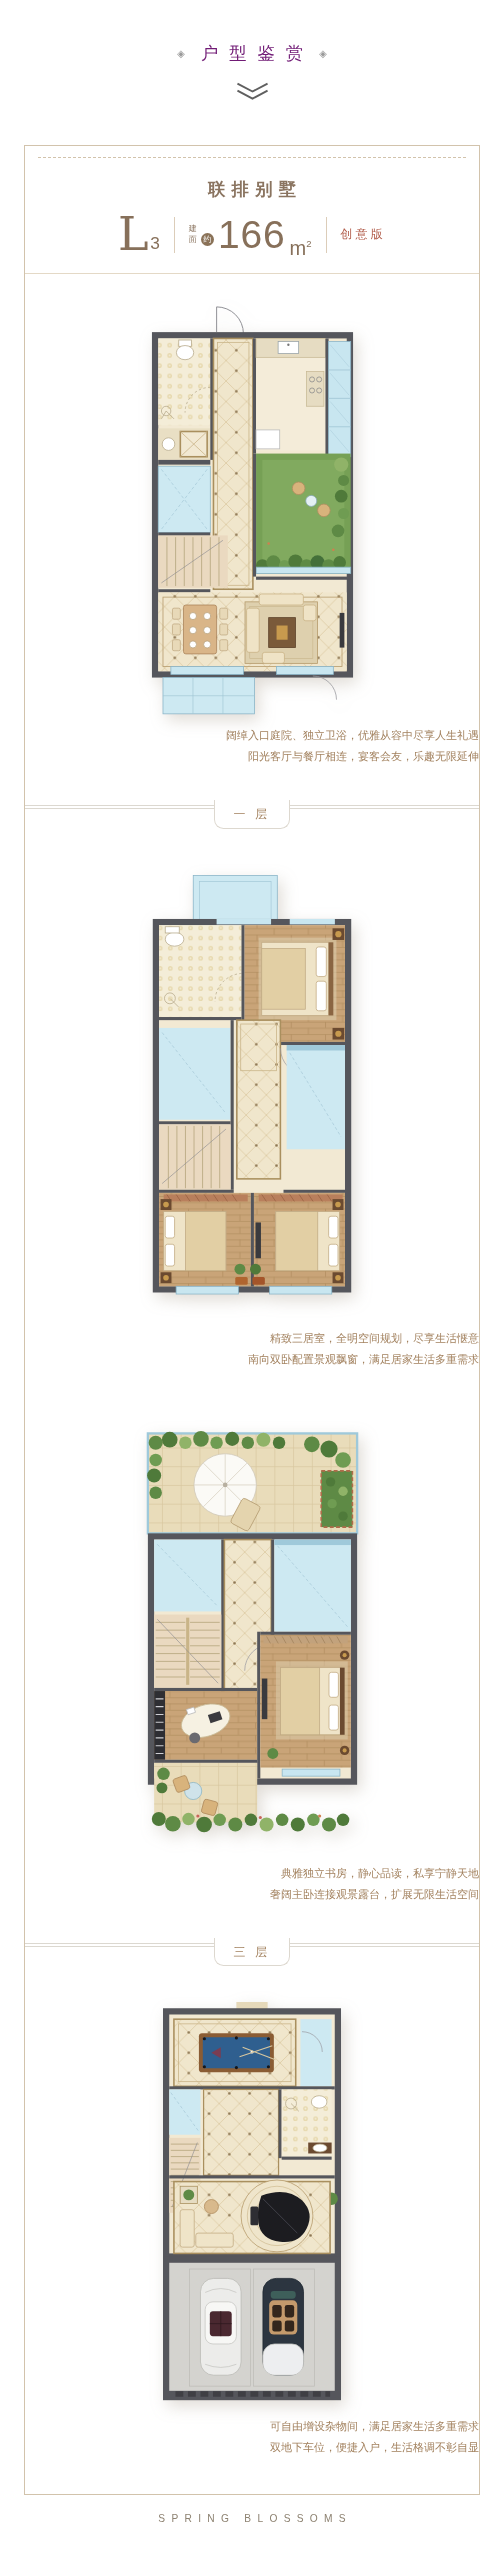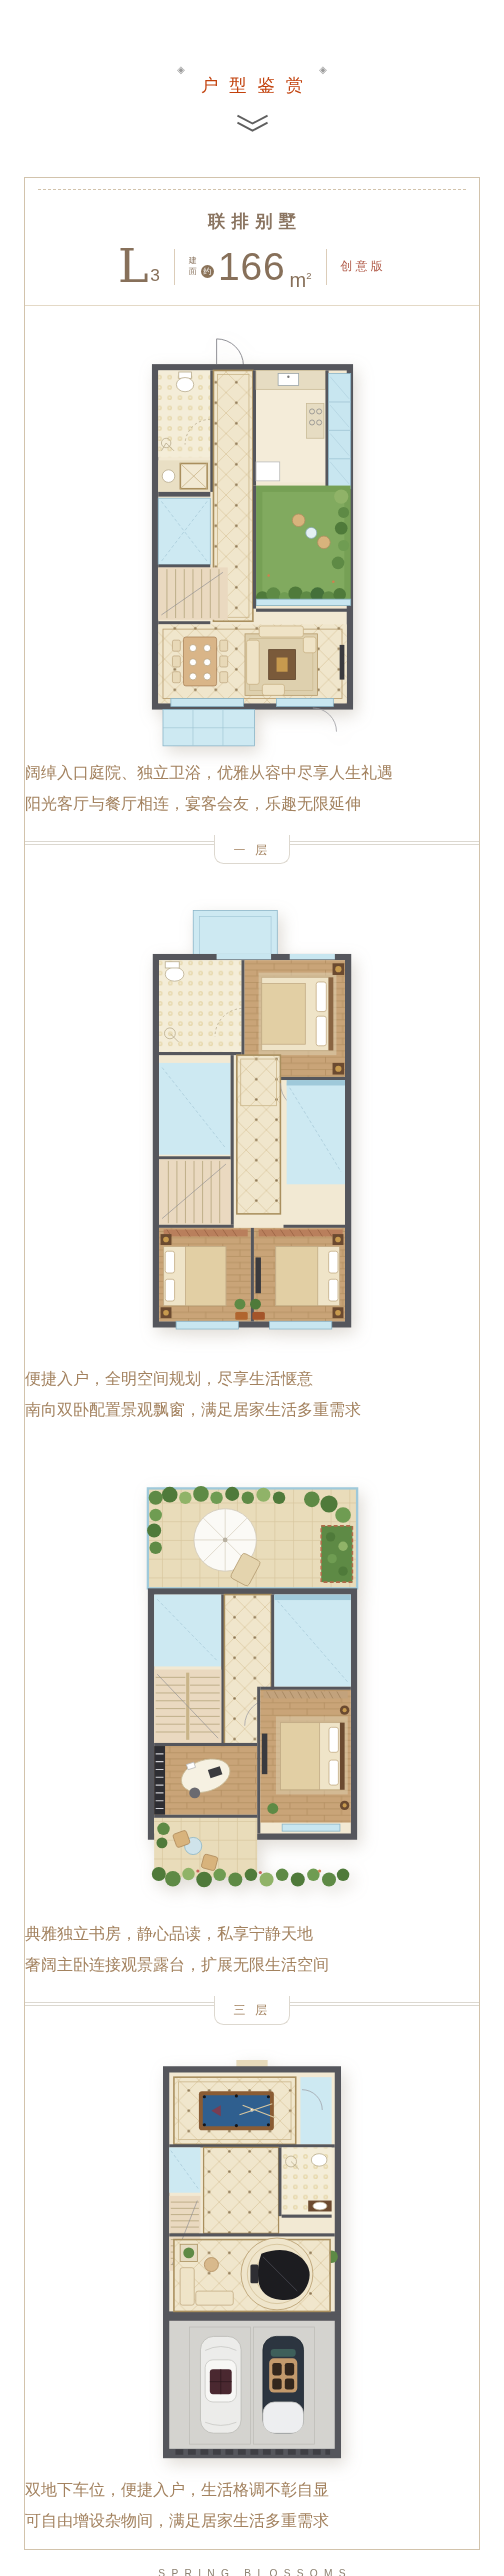--- a/index.html
+++ b/index.html
@@ -1,23 +1,23 @@
 <!DOCTYPE html>
 <html style="font-size:12.6px"><head>
 <meta charset="utf-8">
 <style>
   html,body{margin:0;padding:0;}
   body{width:504px;min-height:2576px;margin:0 auto;background:#ffffff;
        font-family:"Liberation Sans","DejaVu Sans",sans-serif;box-sizing:border-box;}
   .page-header{padding-top:41px;text-align:center;}
   .header-row{display:flex;align-items:center;justify-content:center;gap:16px;}
   .ornament{font-size:10.2px;color:#9a9a9a;}
-  .header-title{font-size:17.3px;color:#c2410c;letter-spacing:11px;margin-right:-11px;margin-top:32px;}
+  .header-title{font-size:17.3px;color:#701a75;letter-spacing:11px;margin-right:-11px;}
   .chevron-wrap{margin-top:17.3px;}
-  .frame{margin:41px 24px 0;border:0.8px solid #d2c3ac;padding-bottom:13px;}
+  .frame{margin:41px 24px 0;border:0.8px solid #d2c3ac;padding-bottom:36px;}
   .dash-line{border-top:0.8px dashed #d2c3ac;margin:11px 12.6px 0;}
   .section-title{margin-top:19px;text-align:center;font-size:17.3px;color:#8a7460;letter-spacing:6.3px;margin-right:-6.3px;}
   .unit-row{margin-top:11px;display:flex;align-items:center;justify-content:center;gap:14px;color:#87705a;}
   .model{display:flex;align-items:flex-end;}
   .model-letter{font-family:"DejaVu Serif","Liberation Serif",serif;font-size:46px;line-height:.85;}
   .model-number{font-size:17.3px;margin-left:1.6px;}
   .vdiv{width:0.8px;height:36px;background:#dccdb9;}
   .area{display:flex;align-items:center;gap:4px;}
   .area-label{display:flex;flex-direction:column;font-size:8px;line-height:1.3;letter-spacing:0;}
   .approx{width:13.4px;height:13.4px;border-radius:50%;background:#8a7258;color:#fff;font-size:8px;
@@ -26,23 +26,23 @@
   .area-unit{font-size:20px;position:relative;top:14px;}
   .area-unit sup{font-size:9.5px;}
   .edition{font-size:12px;color:#b25d4b;letter-spacing:3.2px;}
   .unit-sep{border-top:0.8px solid #e4d9c6;margin-top:16px;}
   .plan{display:flex;justify-content:center;}
   .plan svg{filter:drop-shadow(4px 6.3px 8px rgba(130,115,90,.25));}
   .plan-1{margin-top:25px;}
   .plan-2{margin-top:44px;}
   .plan-3{margin-top:39px;}
   .plan-4{margin-top:36px;}
-  .desc{margin-top:8px;text-align:left;font-size:16px;line-height:1.95;color:#a3825f;}
+  .desc{margin-top:8px;text-align:right;font-size:11px;line-height:1.95;color:#a3825f;}
   .desc p{margin:0;}
-  .floor-divider{margin-top:16px;display:flex;align-items:flex-start;height:28px;}
+  .floor-divider{margin-top:32px;display:flex;align-items:flex-start;height:28px;}
   .divider-lines{flex:1;height:6.3px;margin-top:5.5px;
      background:repeating-linear-gradient(to bottom,#dcd8d0 0,#dcd8d0 0.8px,transparent 0.8px,transparent 2.8px);}
   .divider-label{padding:6.3px 19px 4.7px;border:0.8px solid #ddd8cf;border-top:0;border-radius:0 0 9.5px 9.5px;
      font-size:12px;color:#a3825f;letter-spacing:3.2px;white-space:nowrap;}
   .page-footer{margin-top:17.3px;padding-bottom:24px;text-align:center;font-size:10.2px;color:#8d8271;
      letter-spacing:6.3px;margin-right:-6.3px;}
 </style>
 </head>
 <body>
 
@@ -328,21 +328,21 @@
       </g>
       <circle cx="122" cy="510" r="7" fill="#5e8a45"></circle>
       <circle cx="142" cy="510" r="7" fill="#4f7a3a"></circle>
       <rect x="116" y="520" width="16" height="10" rx="2" fill="#b0652f"></rect>
       <rect x="138" y="520" width="16" height="10" rx="2" fill="#a4552a"></rect>
       <rect x="40" y="532" width="80" height="10" fill="#c8e6f0" stroke="#8ab5c8"></rect>
       <rect x="160" y="532" width="80" height="10" fill="#c8e6f0" stroke="#8ab5c8"></rect>
     </svg>
   </div>
   <div class="desc">
-    <p>便捷入户，全明空间规划，尽享生活惬意</p>
+    <p>精致三居室，全明空间规划，尽享生活惬意</p>
     <p>南向双卧配置景观飘窗，满足居家生活多重需求</p>
   </div>
 
   <div class="plan plan-3">
     <svg width="221" height="445" viewBox="0 0 280 570">
       <g>
         <rect x="6" y="30" width="268" height="128" fill="url(#patPave)" stroke="#9fc9da" stroke-width="3"></rect>
         <circle cx="16" cy="42" r="9" fill="#5e8a45"></circle>
           <circle cx="34" cy="38" r="10" fill="#4f7a3a"></circle>
         <circle cx="54" cy="42" r="8" fill="#90b368"></circle>
@@ -551,21 +551,21 @@
           <rect x="-14" y="-8" width="12" height="14" rx="3" fill="#33261c"></rect>
           <rect x="2" y="-8" width="12" height="14" rx="3" fill="#33261c"></rect>
         </g>
         <g>
           <path d="M22,502 h10 M38,502 h10 M54,502 h10 M70,502 h10 M86,502 h10 M102,502 h10 M118,502 h10 M134,502 h10 M150,502 h10 M166,502 h10 M182,502 h10 M198,502 h10 M214,502 h6" stroke="#3f3f44" stroke-width="7"></path>
         </g>
       </g>
     </svg>
   </div>
   <div class="desc">
+    <p>可自由增设杂物间，满足居家生活多重需求</p>
     <p>双地下车位，便捷入户，生活格调不彰自显</p>
-    <p>可自由增设杂物间，满足居家生活多重需求</p>
   </div>
 </div>
 
 <footer class="page-footer">
   <span>SPRING BLOSSOMS</span>
 </footer>
 
 
 </body></html>

